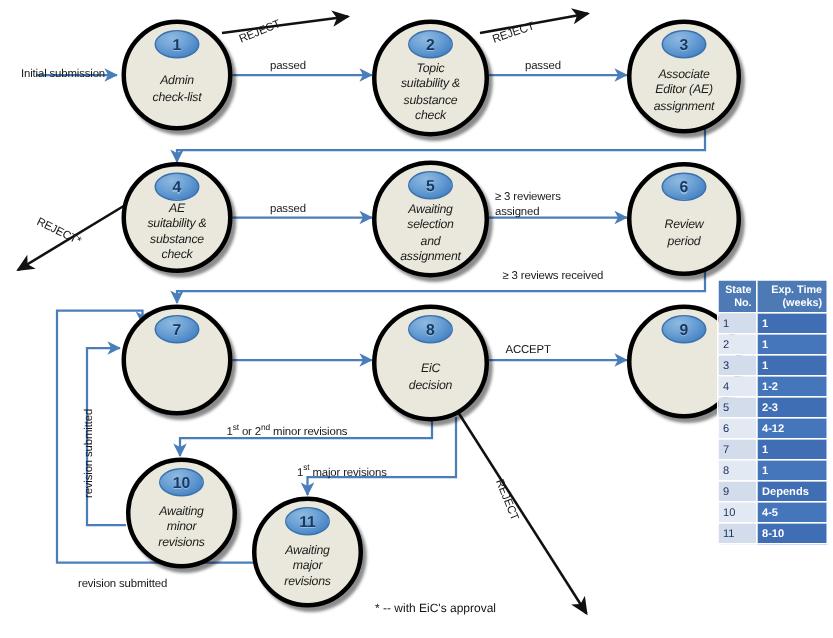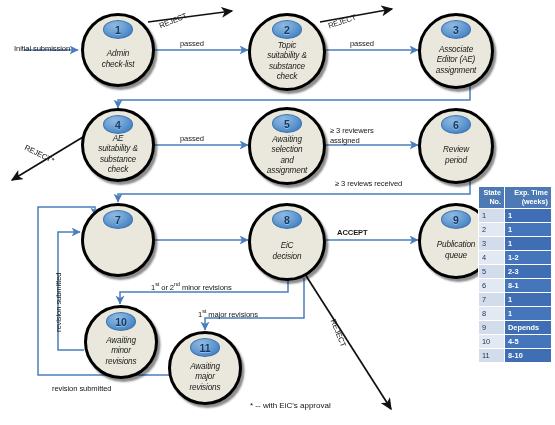--- a/index.html
+++ b/index.html
@@ -239,22 +239,20 @@
   </div>
 
   <div class="state" style="left:248px; top:203px; width:78px; height:78px;">
     <span class="badge">8</span>
     <span class="state-label" style="white-space:pre-line;">EiC
 decision</span>
   </div>
 
   <div class="state" style="left:418px; top:203px; width:76px; height:76px;">
     <span class="badge">9</span>
-    <span class="state-label" style="white-space:pre-line;">Publication
-queue</span>
   </div>
 
   <div class="state" style="left:84px; top:305px; width:74px; height:74px;">
     <span class="badge">10</span>
     <span class="state-label" style="white-space:pre-line;">Awaiting
 minor
 revisions</span>
   </div>
 
   <div class="state" style="left:168px; top:331px; width:74px; height:74px;">
@@ -272,21 +270,21 @@
   <span class="edge-label rot-up-2" style="left:327px; top:22px;">REJECT</span>
   <span class="edge-label" style="left:350px; top:39px;">passed</span>
 
   <span class="edge-label rot-down-1" style="left:27px; top:143px;">REJECT*</span>
   <span class="edge-label" style="left:180px; top:134px;">passed</span>
 
   <span class="edge-label" style="left:330px; top:126px; white-space:pre-line; line-height:9.5px;">≥ 3 reviewers
 assigned</span>
   <span class="edge-label" style="left:323px; top:179px;padding-left:12px;">≥ 3 reviews received</span>
 
-  <span class="edge-label" style="left:337px; top:228px;font-weight:bold;">ACCEPT</span>
+  <span class="edge-label" style="left:337px; top:228px;">ACCEPT</span>
   <span class="edge-label rot-steep" style="left:337px; top:318px;">REJECT</span>
 
   <span class="edge-label" style="left:151px; top:283px;">1<sup>st</sup> or 2<sup>nd</sup> minor revisions</span>
   <span class="edge-label" style="left:198px; top:310px;">1<sup>st</sup> major revisions</span>
 
   <span class="edge-label vertical" style="left:54px; top:332px;">revision submitted</span>
   <span class="edge-label" style="left:52px; top:384px;">revision submitted</span>
 
   <span class="footnote" style="left:250px; top:401px;">* -- with EiC's approval</span>
 
@@ -319,21 +317,21 @@
       <tr class="alt">
           <td class="col-no">4</td>
           <td class="col-time">1-2</td>
         </tr>
       <tr>
           <td class="col-no">5</td>
           <td class="col-time">2-3</td>
         </tr>
       <tr class="alt">
           <td class="col-no">6</td>
-          <td class="col-time">8-1</td>
+          <td class="col-time">4-12</td>
         </tr>
       <tr>
           <td class="col-no">7</td>
           <td class="col-time">1</td>
         </tr>
       <tr class="alt">
           <td class="col-no">8</td>
           <td class="col-time">1</td>
         </tr>
       <tr>

